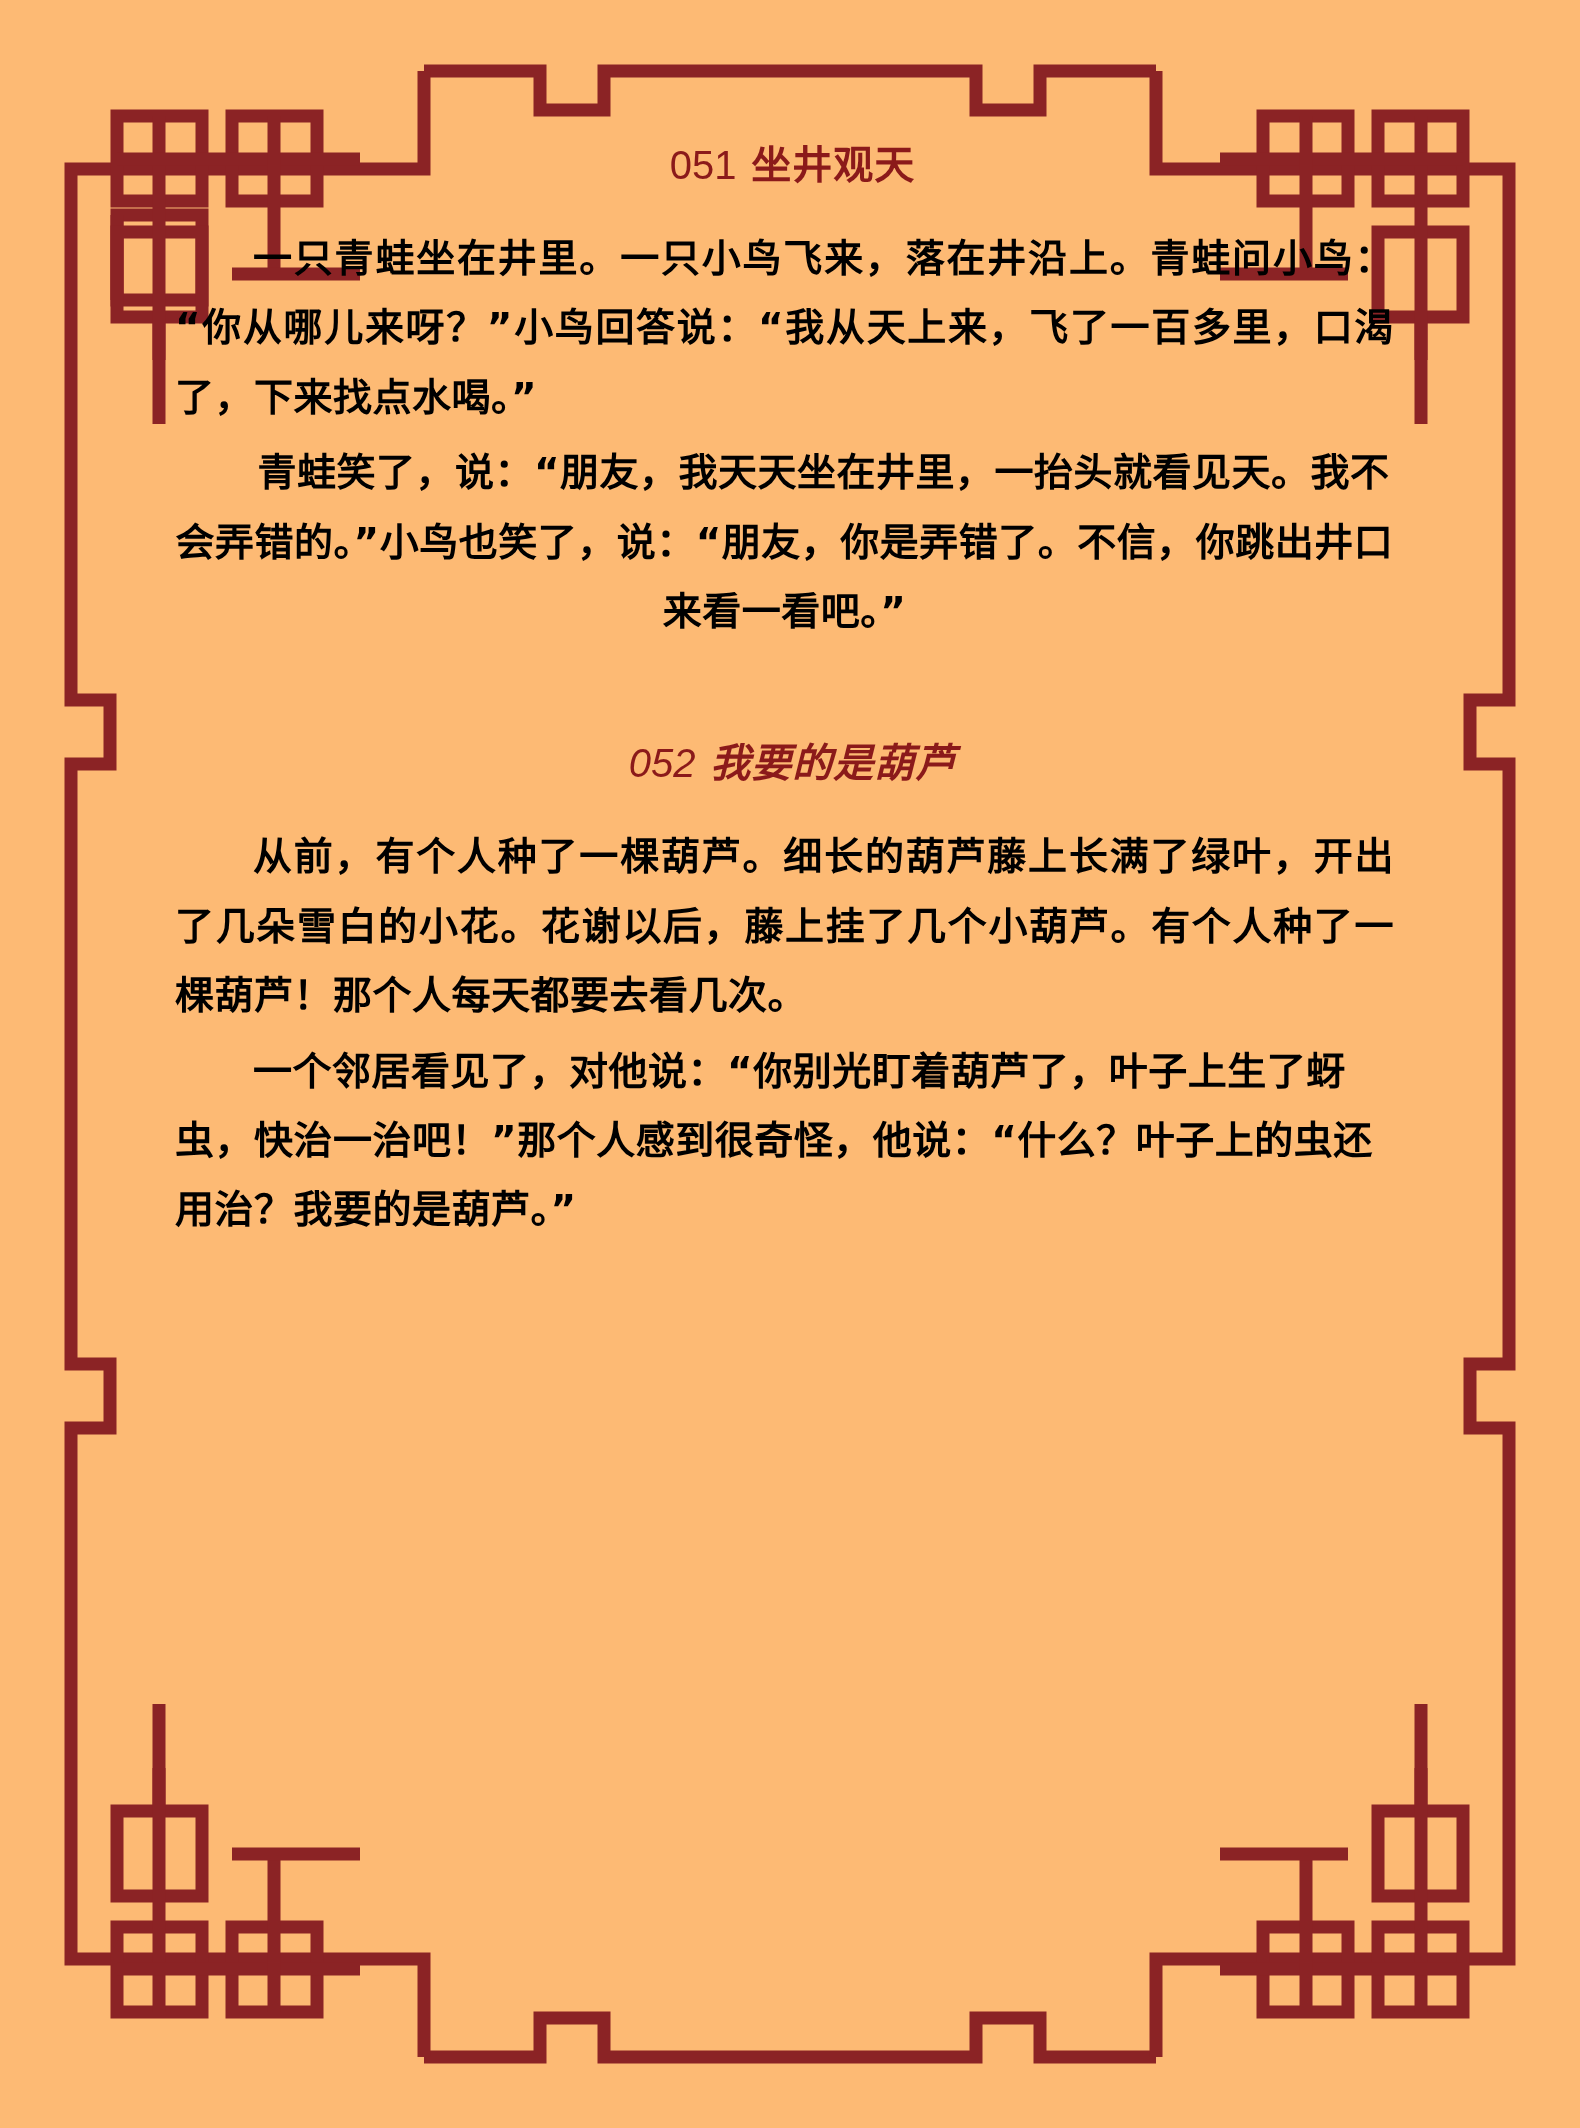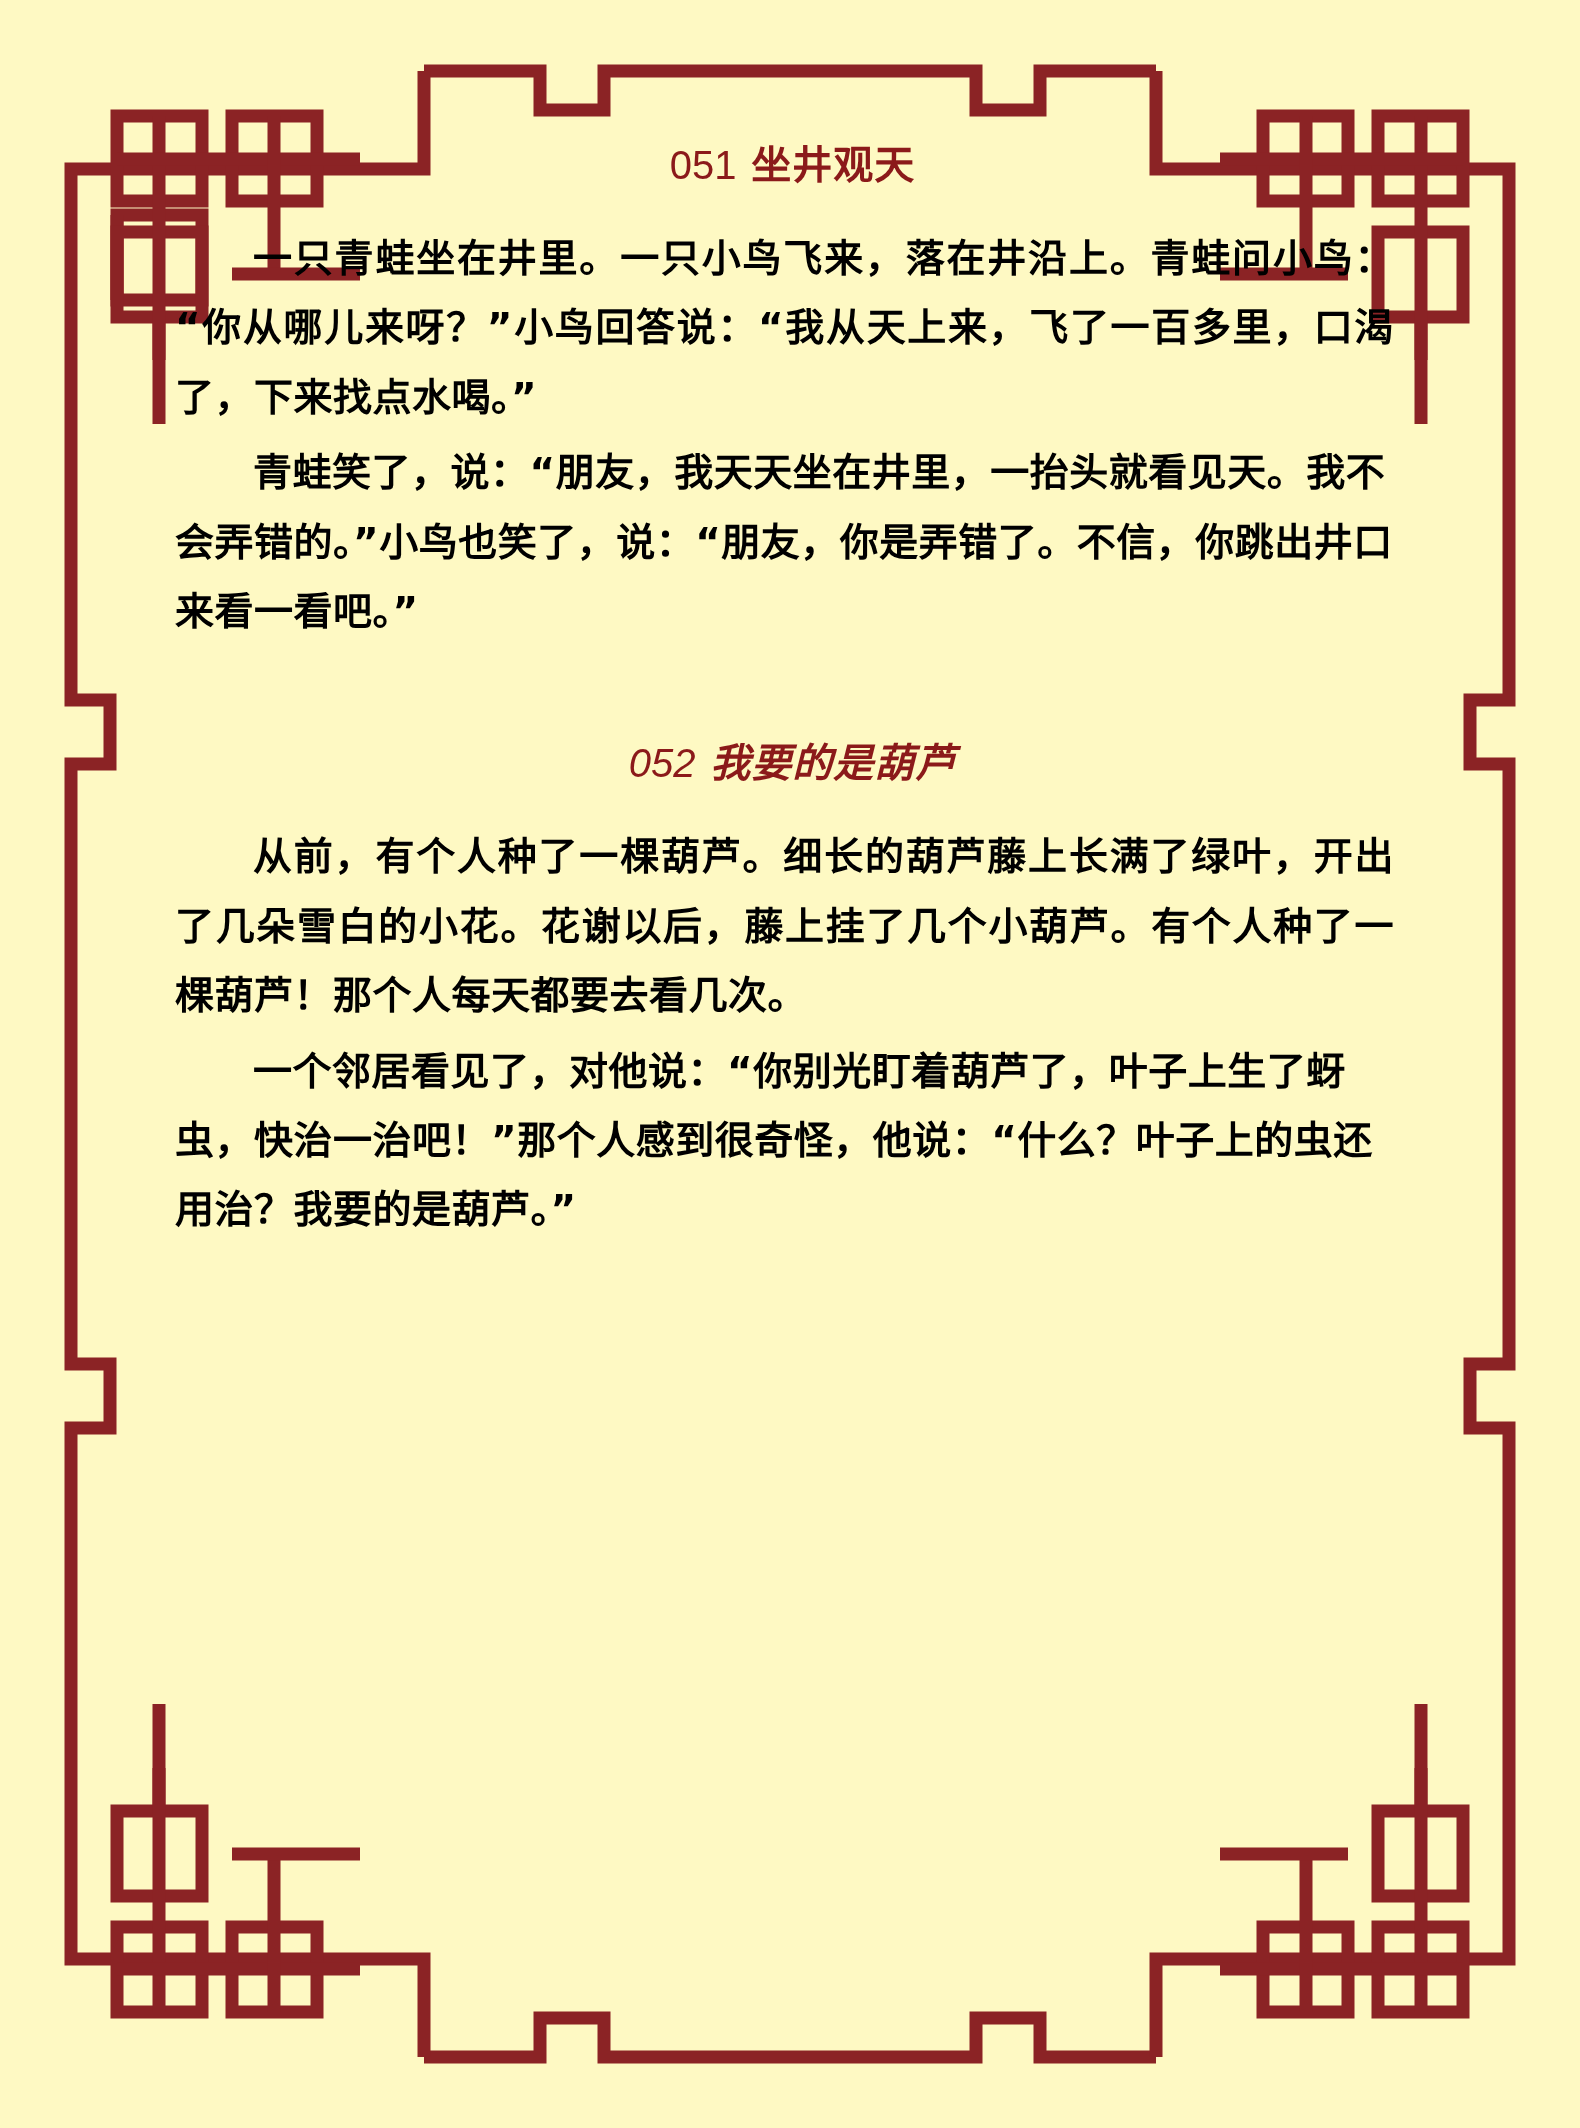--- a/index.html
+++ b/index.html
@@ -61,21 +61,21 @@
     margin: 0 16px 6px 0;
     letter-spacing: 0.5px;
   }
   .para.last { text-align: left; }
   .para:last-child { margin-bottom: 0; }
   .section-gap { height: 92px; }
 </style>
 </head>
 <body>
 
-<div id="page" style="background: #fef9c3;">
+<div id="page" style="background: #fdba74;">
 
   <svg id="border-frame" viewBox="0 0 1580 2128" width="1580" height="2128" xmlns="http://www.w3.org/2000/svg">
     <g fill="none" stroke="#8b2325" stroke-width="13" stroke-linecap="butt" stroke-linejoin="miter">
 
       <path d="M 424 71 L 540 71 L 540 110 L 604 110 L 604 71 L 976 71 L 976 110 L 1040 110 L 1040 71 L 1156 71"></path>
 
       <path d="M 424 2057 L 540 2057 L 540 2018 L 604 2018 L 604 2057 L 976 2057 L 976 2018 L 1040 2018 L 1040 2057 L 1156 2057"></path>
 
       <path d="M 71 424 L 71 700 L 110 700 L 110 764 L 71 764 L 71 1364 L 110 1364 L 110 1428 L 71 1428 L 71 1704"></path>
 
@@ -131,21 +131,21 @@
         <path d="M 159 317 L 159 424"></path>
       </g>
     </g>
   </svg>
 
   <div id="content">
 
     <div class="section">
       <h2 class="section-title" style="color: rgb(139, 26, 26);"><span class="num">051</span><span> 坐井观天</span></h2>
       <p class="para" style="color: rgb(0, 0, 0);">一只青蛙坐在井里。一只小鸟飞来，落在井沿上。青蛙问小鸟：“你从哪儿来呀？”小鸟回答说：“我从天上来，飞了一百多里，口渴了，下来找点水喝。”</p>
-      <p class="para last" style="color: rgb(0, 0, 0);">青蛙笑了，说：“朋友，我天天坐在井里，一抬头就看见天。我不会弄错的。”小鸟也笑了，说：“朋友，你是弄错了。不信，你跳出井口来看一看吧。”</p>
+      <p class="para last" style="color: rgb(0, 0, 0); text-align: center;">青蛙笑了，说：“朋友，我天天坐在井里，一抬头就看见天。我不会弄错的。”小鸟也笑了，说：“朋友，你是弄错了。不信，你跳出井口来看一看吧。”</p>
     </div>
 
     <div class="section-gap"></div>
 
     <div class="section">
       <h2 class="section-title" style="color: rgb(139, 26, 26); font-style: italic;"><span class="num">052</span><span> 我要的是葫芦</span></h2>
       <p class="para" style="color: rgb(0, 0, 0);">从前，有个人种了一棵葫芦。细长的葫芦藤上长满了绿叶，开出了几朵雪白的小花。花谢以后，藤上挂了几个小葫芦。有个人种了一棵葫芦！那个人每天都要去看几次。</p>
       <p class="para last" style="color: rgb(0, 0, 0);">一个邻居看见了，对他说：“你别光盯着葫芦了，叶子上生了蚜虫，快治一治吧！”那个人感到很奇怪，他说：“什么？叶子上的虫还用治？我要的是葫芦。”</p>
     </div>
 

